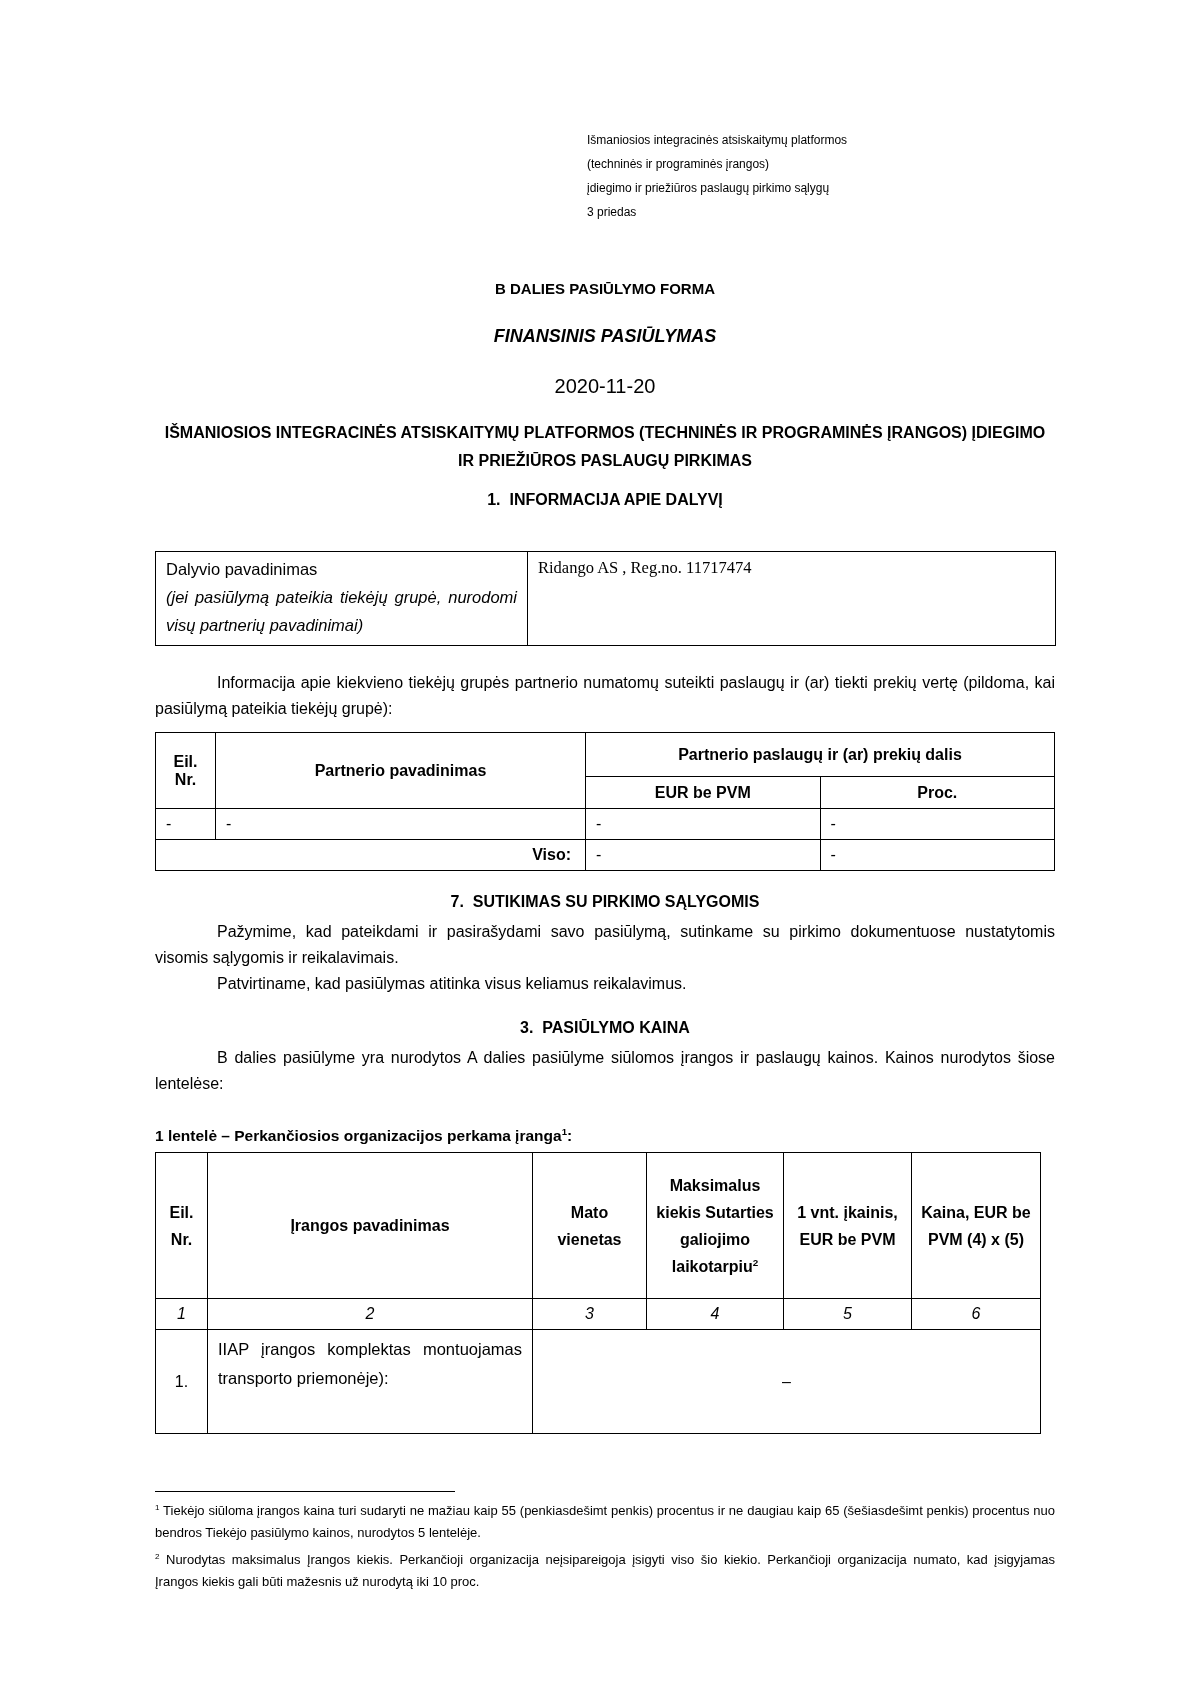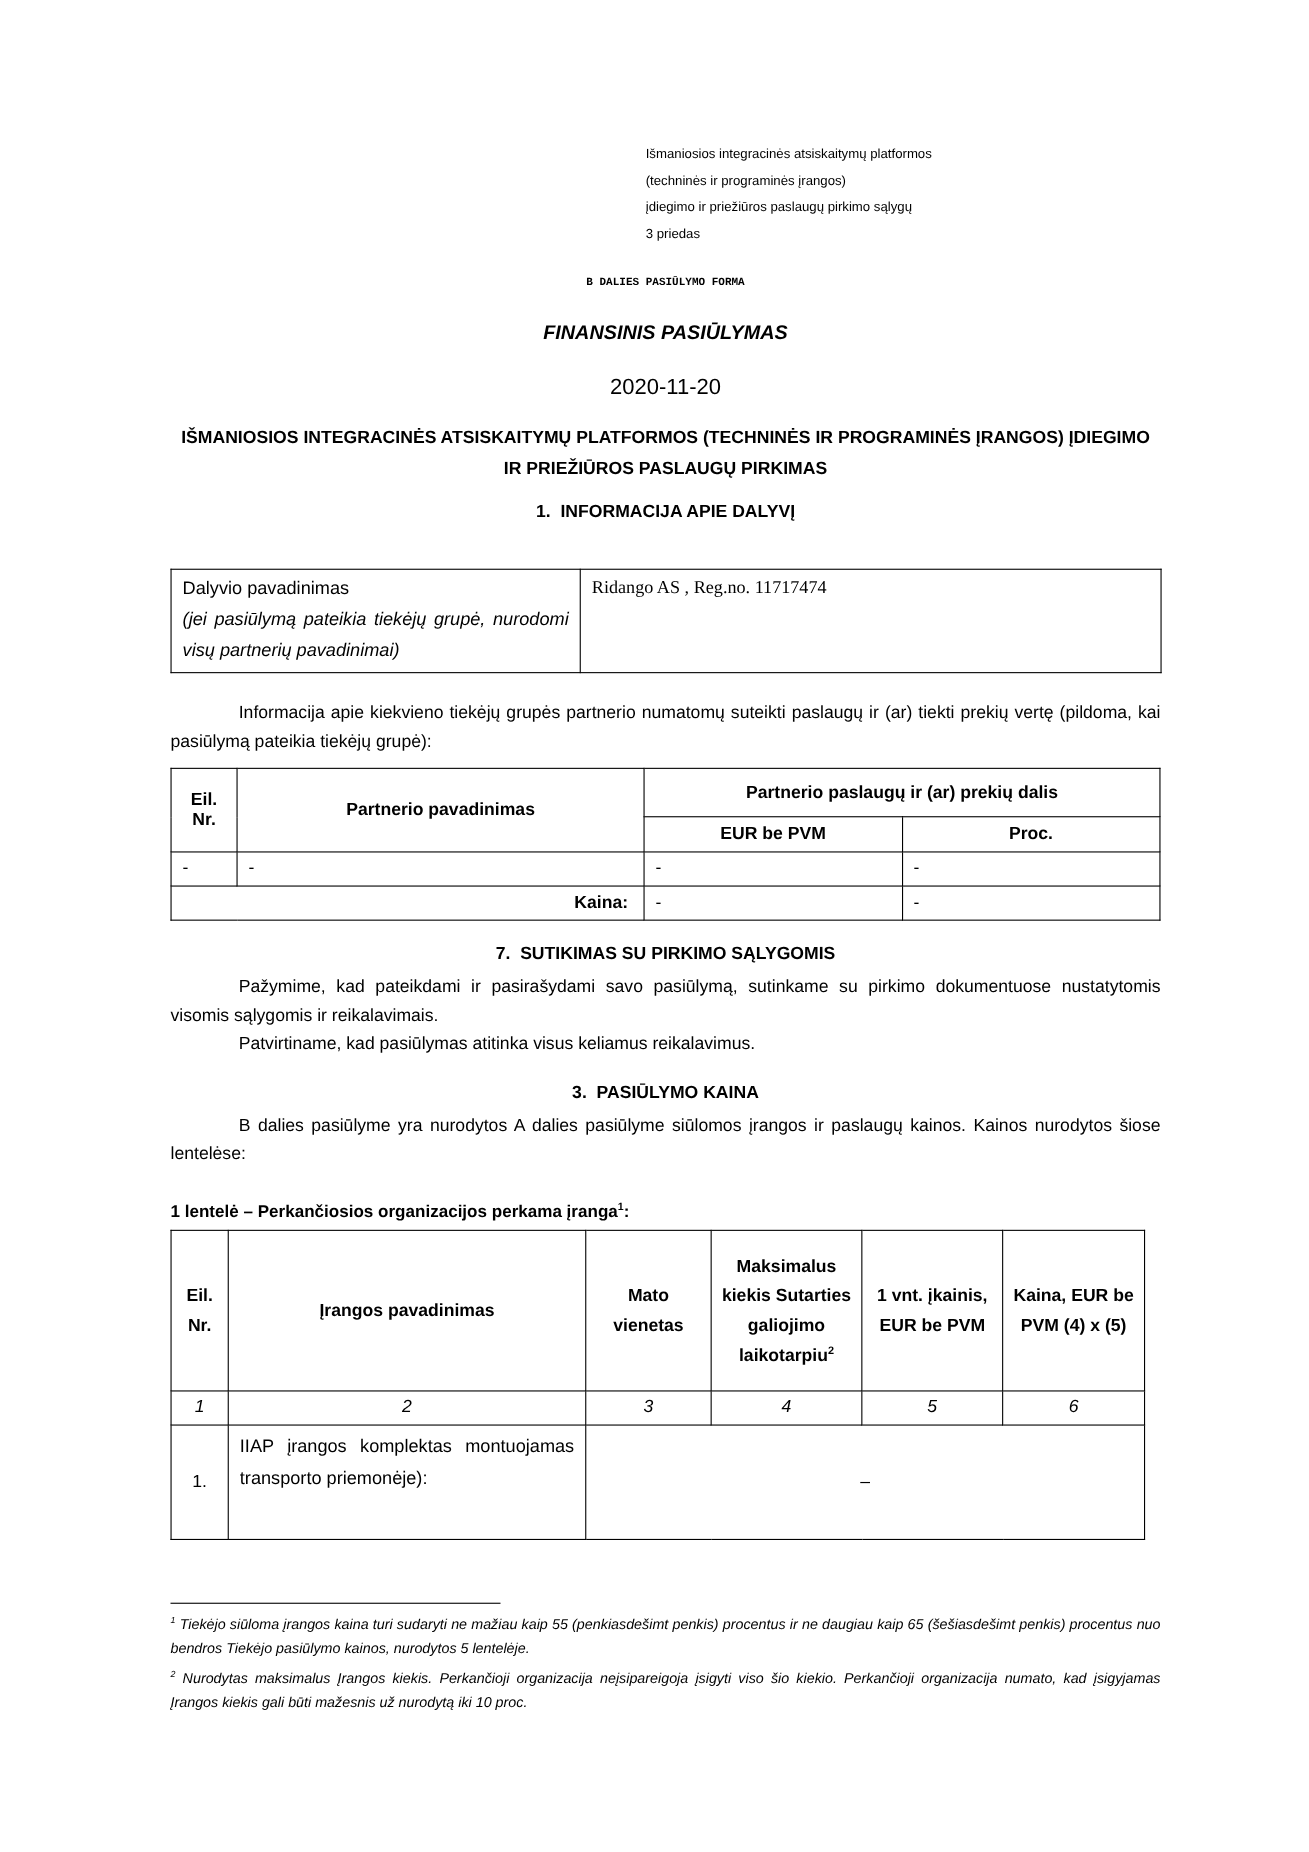--- a/index.html
+++ b/index.html
@@ -9,21 +9,21 @@
     font-family:"Liberation Sans", sans-serif;
     color:#000; font-size:16px;
     overflow:hidden;
   }
   .page { width:1190px; height:1684px; padding:128px 135px 0 155px; position:relative; }
 
   .header-block { margin-left:432px; font-size:12px; line-height:24px; }
 
   .center { text-align:center; }
 
-  .title-form { margin-top:28px; font-size:10px; font-weight:bold;font-family:Liberation Mono, monospace; }
+  .title-form { margin-top:56px; font-size:15px; font-weight:bold; }
   .title-financial { margin-top:29px; font-size:18px; font-weight:bold; font-style:italic; }
   .title-date { margin-top:28px; font-size:20px; }
   .title-main { margin-top:21px; font-size:16px; font-weight:bold; line-height:28px; }
   .sec-heading { margin-top:16px; font-size:16px; font-weight:bold; white-space:pre-wrap; }
 
   table { border-collapse:collapse; table-layout:fixed; }
   td { border:1.4px solid #000; }
 
   
   .t1 { margin-top:42px; width:900px; }
@@ -67,21 +67,21 @@
   .t3 .numrow td { font-style:italic; text-align:center; height:31px; vertical-align:middle; }
   .t3 .datarow .nr { text-align:center; vertical-align:middle; height:104px; }
   .t3 .datarow .name { text-align:justify; vertical-align:top; line-height:29px; padding:5px 10px; font-size:16.5px; }
   .t3 .datarow .dash { text-align:center; vertical-align:middle; }
 
   sup { font-size:0.62em; vertical-align:super; line-height:0; }
 
   
   .footnote-rule { margin-top:57px; width:300px; border-top:1.3px solid #000; }
   .footnotes { margin-top:8px; font-size:13px; line-height:21.5px; text-align:justify; width:900px; }
-  .footnotes .fn { margin-top:6px;font-style:italic; }
+  .footnotes .fn { margin-top:6px; }
 </style>
 </head>
 <body>
 
 <div class="page">
 
   <div class="header-block">
     <div>Išmaniosios integracinės atsiskaitymų platformos</div>
     <div>(techninės ir programinės įrangos)</div>
     <div>įdiegimo ir priežiūros paslaugų pirkimo sąlygų</div>
@@ -123,21 +123,21 @@
       <td class="hdr sub-hdr c-eur">EUR be PVM</td>
       <td class="hdr sub-hdr c-proc">Proc.</td>
     </tr>
     <tr class="data-row">
       <td>-</td>
       <td>-</td>
       <td>-</td>
       <td>-</td>
     </tr>
     <tr>
-      <td class="total-label" colspan="2">Kaina:</td>
+      <td class="total-label" colspan="2">Viso:</td>
       <td>-</td>
       <td>-</td>
     </tr>
   </tbody>
     </table>
 
   <div class="sec-heading center" style="margin-top:22px;">7.  SUTIKIMAS SU PIRKIMO SĄLYGOMIS</div>
   <div class="para indent s2-para1">Pažymime, kad pateikdami ir pasirašydami savo pasiūlymą, sutinkame su pirkimo dokumentuose nustatytomis visomis sąlygomis ir reikalavimais.</div>
   <div class="para indent">Patvirtiname, kad pasiūlymas atitinka visus keliamus reikalavimus.</div>
 

